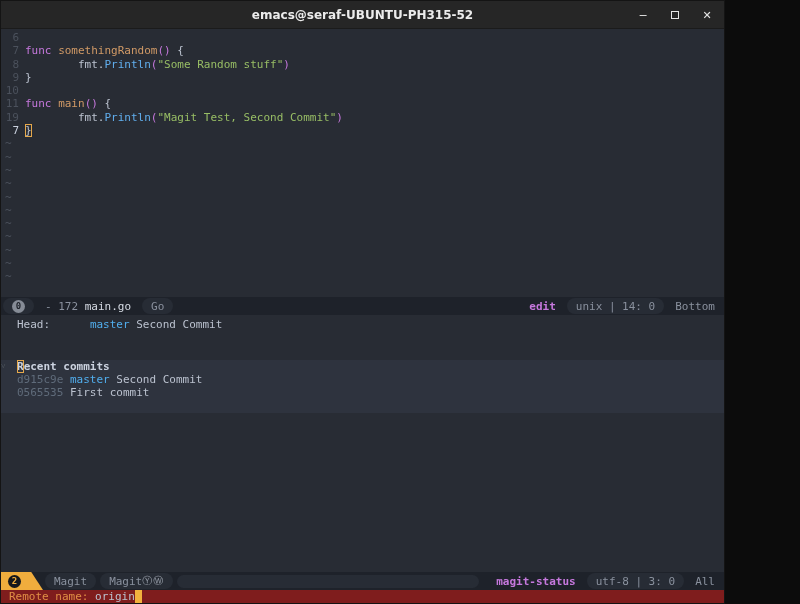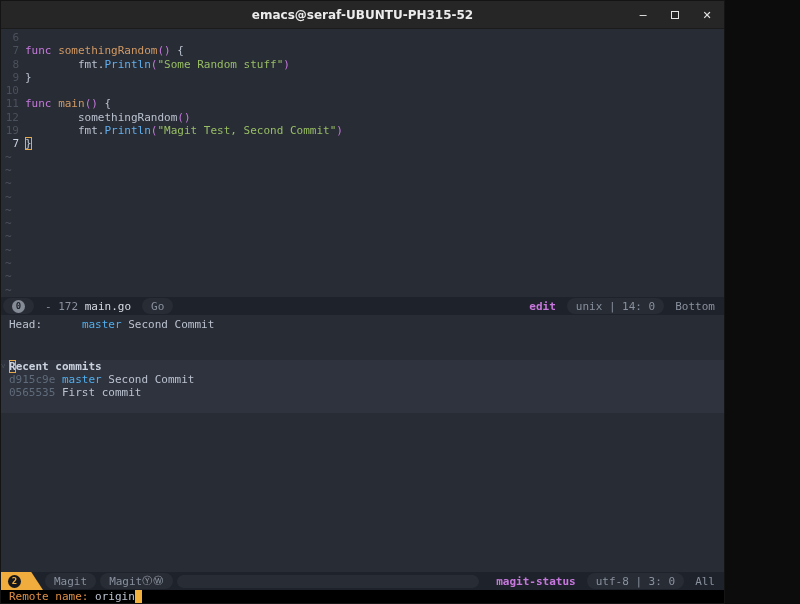--- a/index.html
+++ b/index.html
@@ -51,30 +51,30 @@
     padding:0 12px 0 7px; clip-path:polygon(0 0, 72% 0, 100% 100%, 0 100%);
     min-width:42px; }
   .badge-circle { width:13px; height:13px; border-radius:50%; background:#15171c;
     color:#f0ad3d; font-size:9px; font-weight:bold; display:flex;
     align-items:center; justify-content:center; }
   .flow-badges { font-size:10px; color:#9aa0ab; letter-spacing:1px; }
   .ml-fill { flex:1; background:#272c35; border-radius:8px; height:13px;
     margin:0 8px 0 2px; }
   
   .magit { flex:0 0 257px; height:257px; overflow:hidden; padding-top:3px; position:relative; }
-  .magit .line { padding-left:8px; }
+  .magit .line { padding-left:16px; }
   .head-branch { color:#51afef; }
   .sect-highlight { background:#2e333e;margin-top:15px; }
   .sect-title { font-weight:bold; color:#ccd3e0; }
   .fold-glyph { position:absolute; left:0; font-size:8px; color:#5b6268; }
   .hash { color:#5f6b7a; }
   .commit-ref { color:#51afef; }
   
   .minibuffer { flex:1; display:flex; align-items:center; padding-left:8px;
-    background:#000000; white-space:pre; }
+    background:#7f1d1d; white-space:pre; }
   .mb-prompt { color:#e08f45; }
   .mb-value { color:#bbc2cf; }
   .block-cursor { display:inline-block; width:7px; height:13px; background:#f2b13d;
     vertical-align:text-bottom; }
 </style>
 </head>
 <body>
 
 <div class="frame">
 
@@ -90,21 +90,20 @@
   </div>
 
   <div class="editor">
     <div>
         <div class="line"><span class="gutter">6</span><span class="code"></span></div>
         <div class="line"><span class="gutter">7</span><span class="code"><span class="tok-kw">func </span><span class="tok-fn">somethingRandom</span><span class="tok-pu">()</span><span class="tok-tx"> {</span></span></div>
         <div class="line"><span class="gutter">8</span><span class="code"><span class="tok-tx">        fmt.</span><span class="tok-bi">Println</span><span class="tok-pu">(</span><span class="tok-st">"Some Random stuff"</span><span class="tok-pu">)</span></span></div>
         <div class="line"><span class="gutter">9</span><span class="code"><span class="tok-tx">}</span></span></div>
         <div class="line"><span class="gutter">10</span><span class="code"></span></div>
         <div class="line"><span class="gutter">11</span><span class="code"><span class="tok-kw">func </span><span class="tok-fn">main</span><span class="tok-pu">()</span><span class="tok-tx"> {</span></span></div>
-        <div class="line"><span class="gutter">12</span><span class="code"><span class="tok-tx">        somethingRandom</span><span class="tok-pu">()</span></span></div>
         <div class="line"><span class="gutter">19</span><span class="code"><span class="tok-tx">        fmt.</span><span class="tok-bi">Println</span><span class="tok-pu">(</span><span class="tok-st">"Magit Test, Second Commit"</span><span class="tok-pu">)</span></span></div>
         <div class="line"><span class="gutter current">7</span><span class="code"><span class="tok-tx hollow-cursor">}</span></span></div>
       </div>
     <div>
         <div class="line"><span class="tilde">~</span></div>
         <div class="line"><span class="tilde">~</span></div>
         <div class="line"><span class="tilde">~</span></div>
         <div class="line"><span class="tilde">~</span></div>
         <div class="line"><span class="tilde">~</span></div>
         <div class="line"><span class="tilde">~</span></div>

